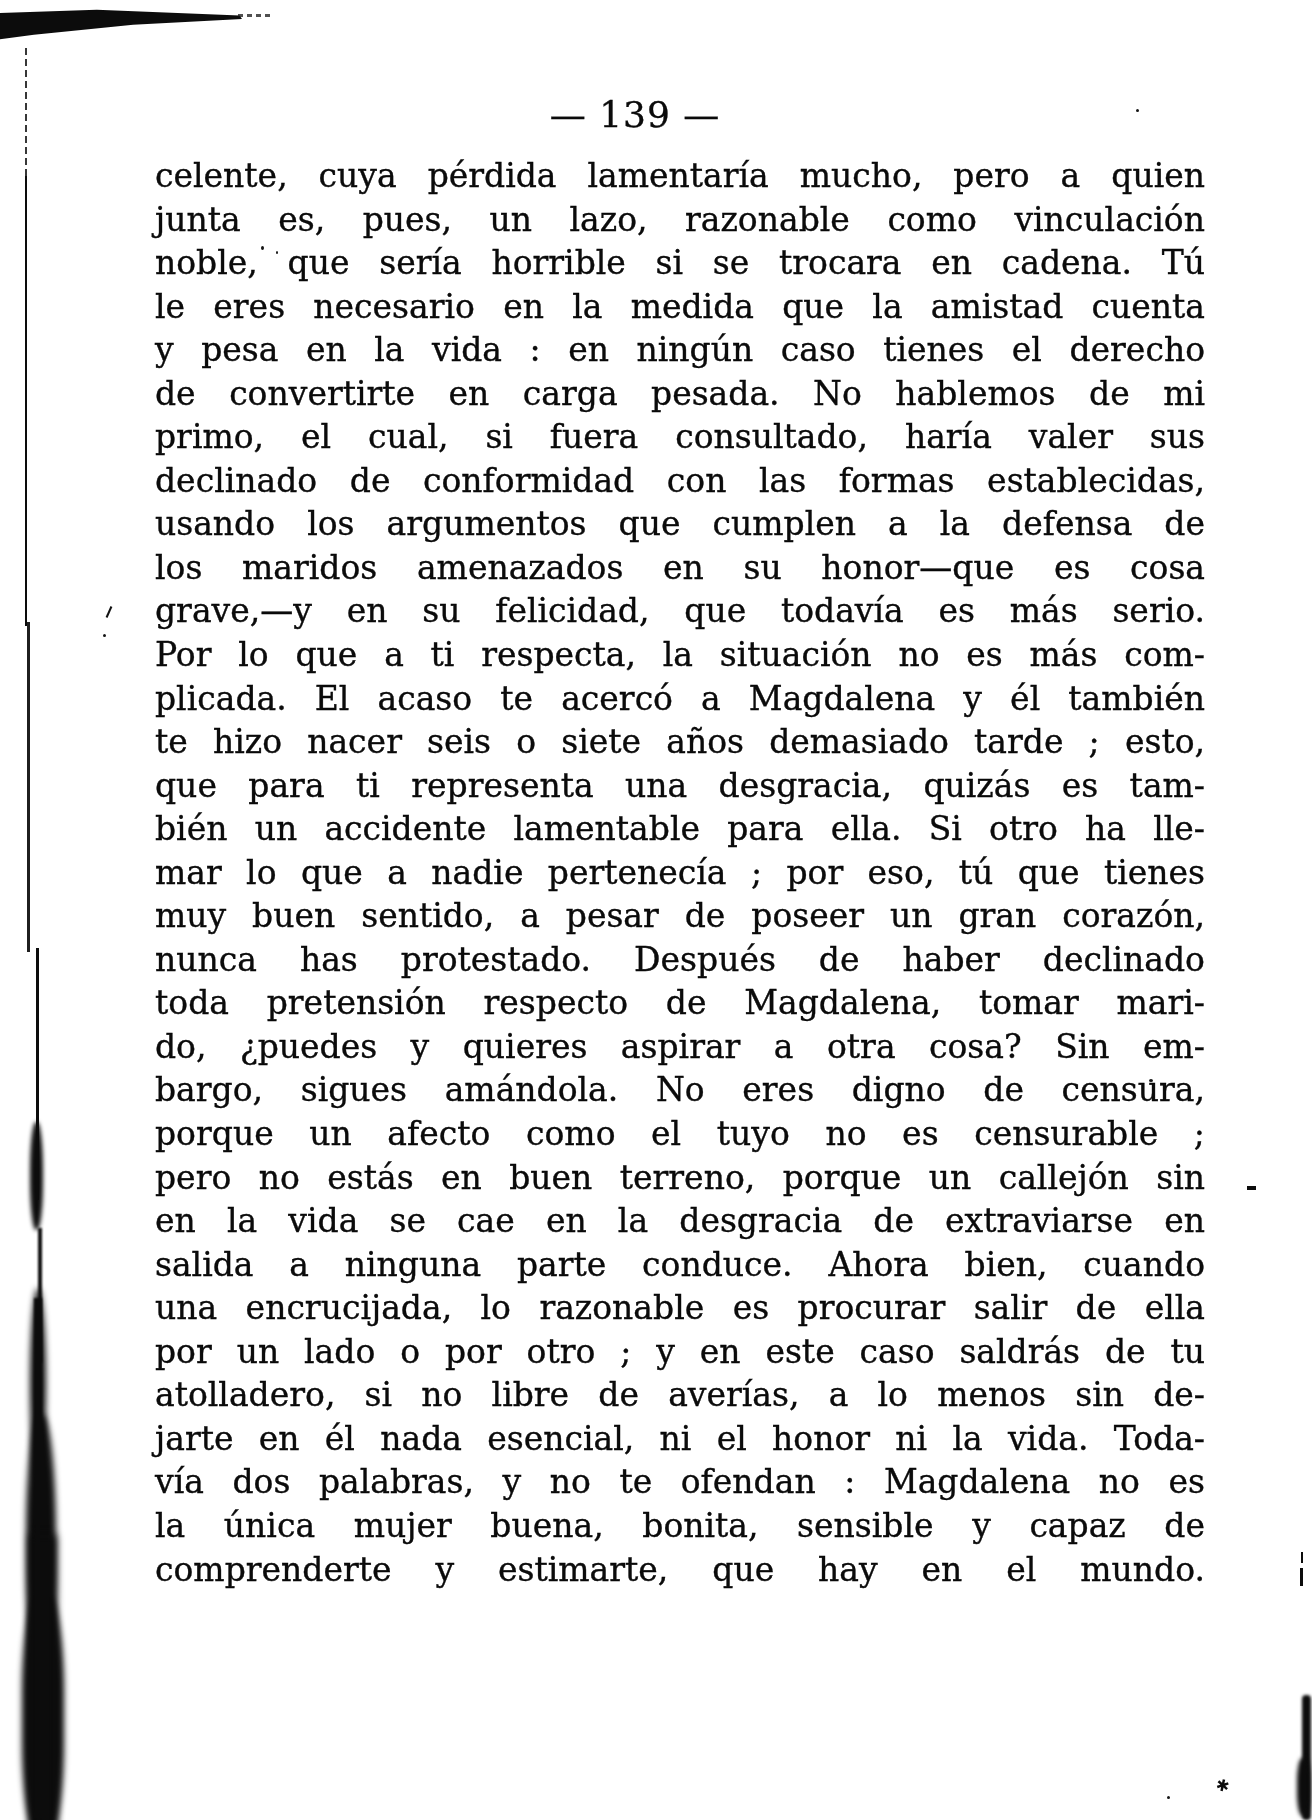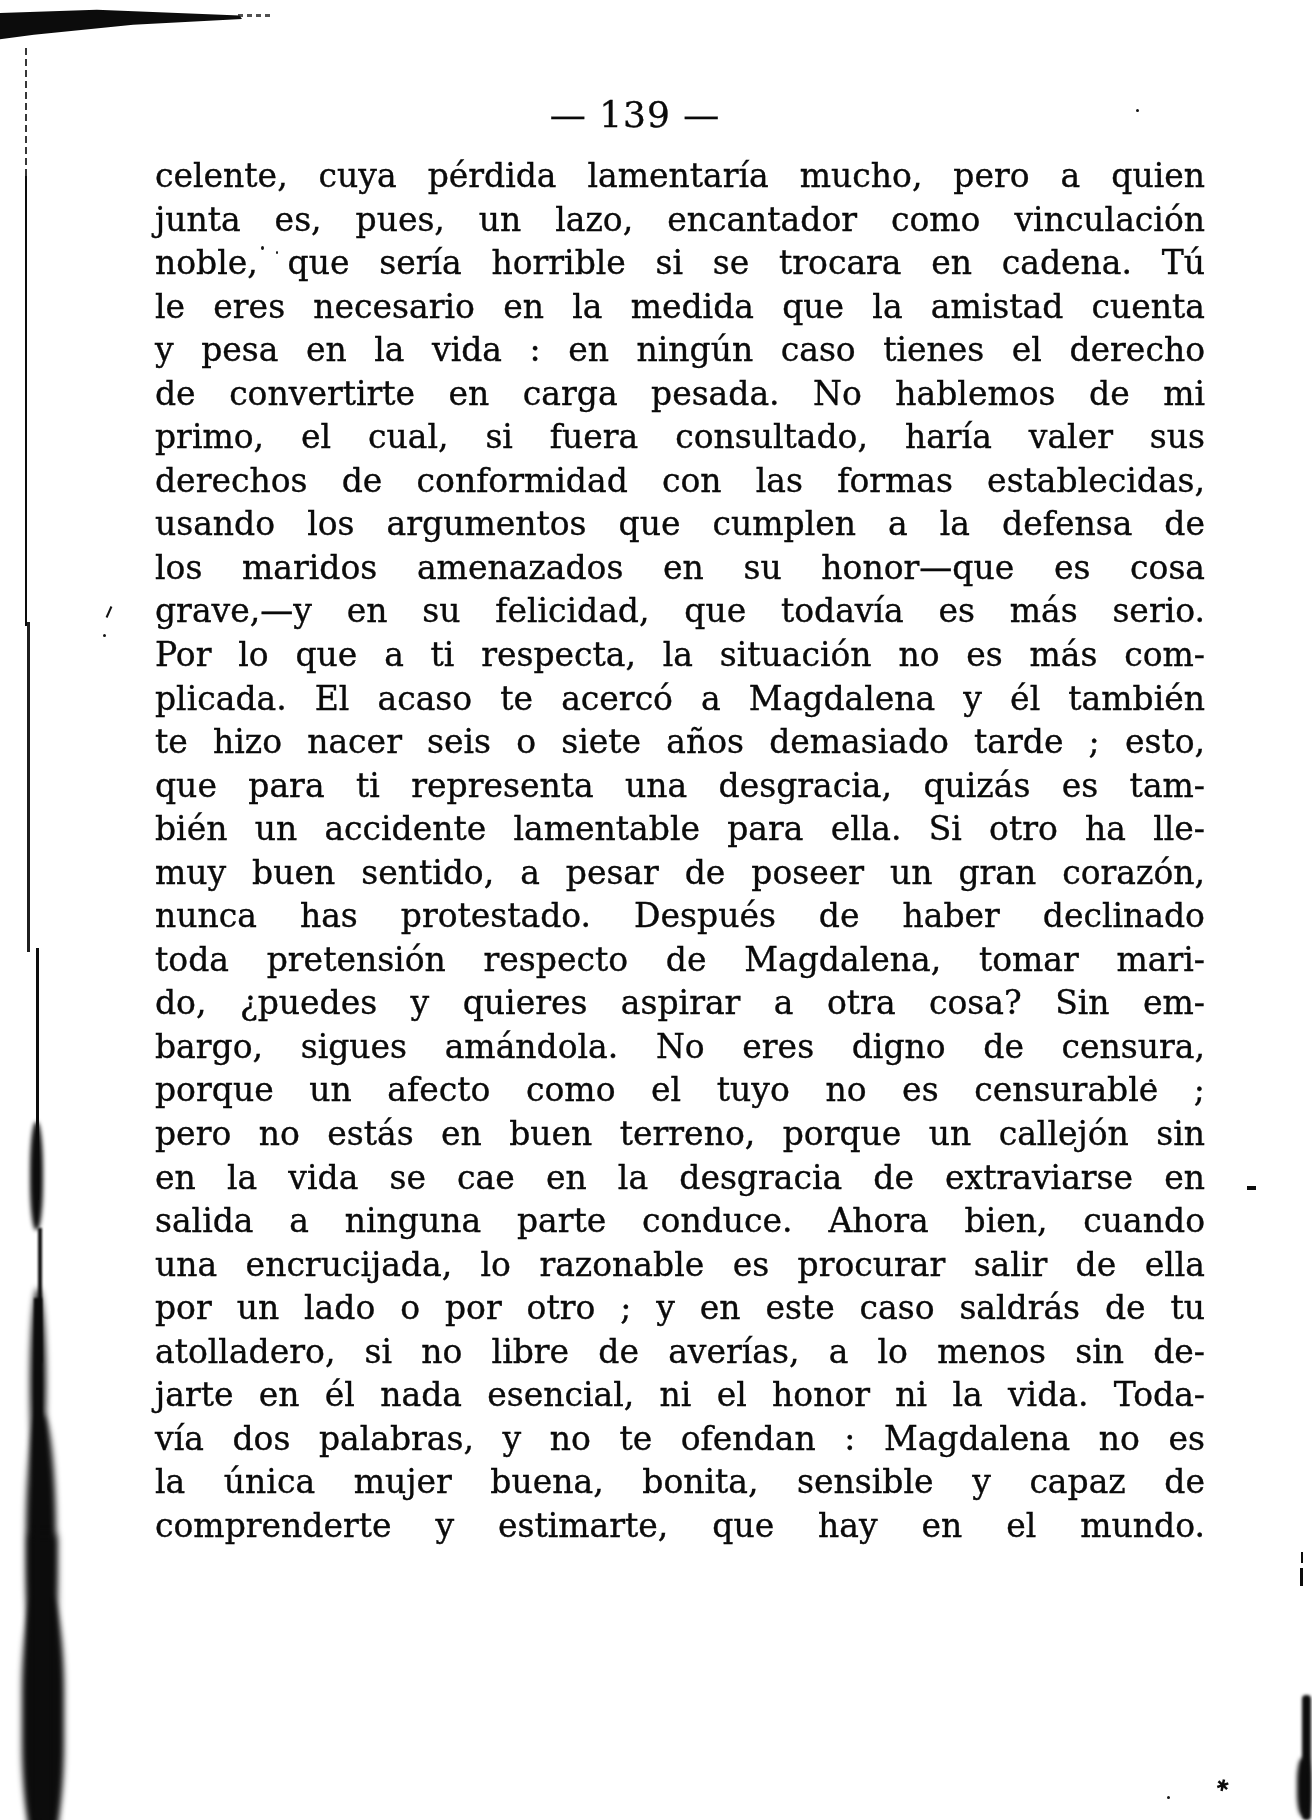--- a/index.html
+++ b/index.html
@@ -77,35 +77,36 @@
 </style>
 </head>
 <body>
 
 <div class="page">
 
   <div class="header">— 139 —</div>
 
   <div class="text-block">
       <div class="tline">celente, cuya pérdida lamentaría mucho, pero a quien</div>
-      <div class="tline">junta es, pues, un lazo, encantador como vinculación</div>
+      <div class="tline">junta es, pues, un lazo, razonable como vinculación</div>
       <div class="tline">noble, que sería horrible si se trocara en cadena. Tú</div>
       <div class="tline">le eres necesario en la medida que la amistad cuenta</div>
       <div class="tline">y pesa en la vida : en ningún caso tienes el derecho</div>
       <div class="tline">de convertirte en carga pesada. No hablemos de mi</div>
       <div class="tline">primo, el cual, si fuera consultado, haría valer sus</div>
-      <div class="tline">derechos de conformidad con las formas establecidas,</div>
+      <div class="tline">declinado de conformidad con las formas establecidas,</div>
       <div class="tline">usando los argumentos que cumplen a la defensa de</div>
       <div class="tline">los maridos amenazados en su honor—que es cosa</div>
       <div class="tline">grave,—y en su felicidad, que todavía es más serio.</div>
       <div class="tline">Por lo que a ti respecta, la situación no es más com-</div>
       <div class="tline">plicada. El acaso te acercó a Magdalena y él también</div>
       <div class="tline">te hizo nacer seis o siete años demasiado tarde ; esto,</div>
       <div class="tline">que para ti representa una desgracia, quizás es tam-</div>
       <div class="tline">bién un accidente lamentable para ella. Si otro ha lle-</div>
+      <div class="tline">mar lo que a nadie pertenecía ; por eso, tú que tienes</div>
       <div class="tline">muy buen sentido, a pesar de poseer un gran corazón,</div>
       <div class="tline">nunca has protestado. Después de haber declinado</div>
       <div class="tline">toda pretensión respecto de Magdalena, tomar mari-</div>
       <div class="tline">do, ¿puedes y quieres aspirar a otra cosa? Sin em-</div>
       <div class="tline">bargo, sigues amándola. No eres digno de censura,</div>
       <div class="tline">porque un afecto como el tuyo no es censurable ;</div>
       <div class="tline">pero no estás en buen terreno, porque un callejón sin</div>
       <div class="tline">en la vida se cae en la desgracia de extraviarse en</div>
       <div class="tline">salida a ninguna parte conduce. Ahora bien, cuando</div>
       <div class="tline">una encrucijada, lo razonable es procurar salir de ella</div>

